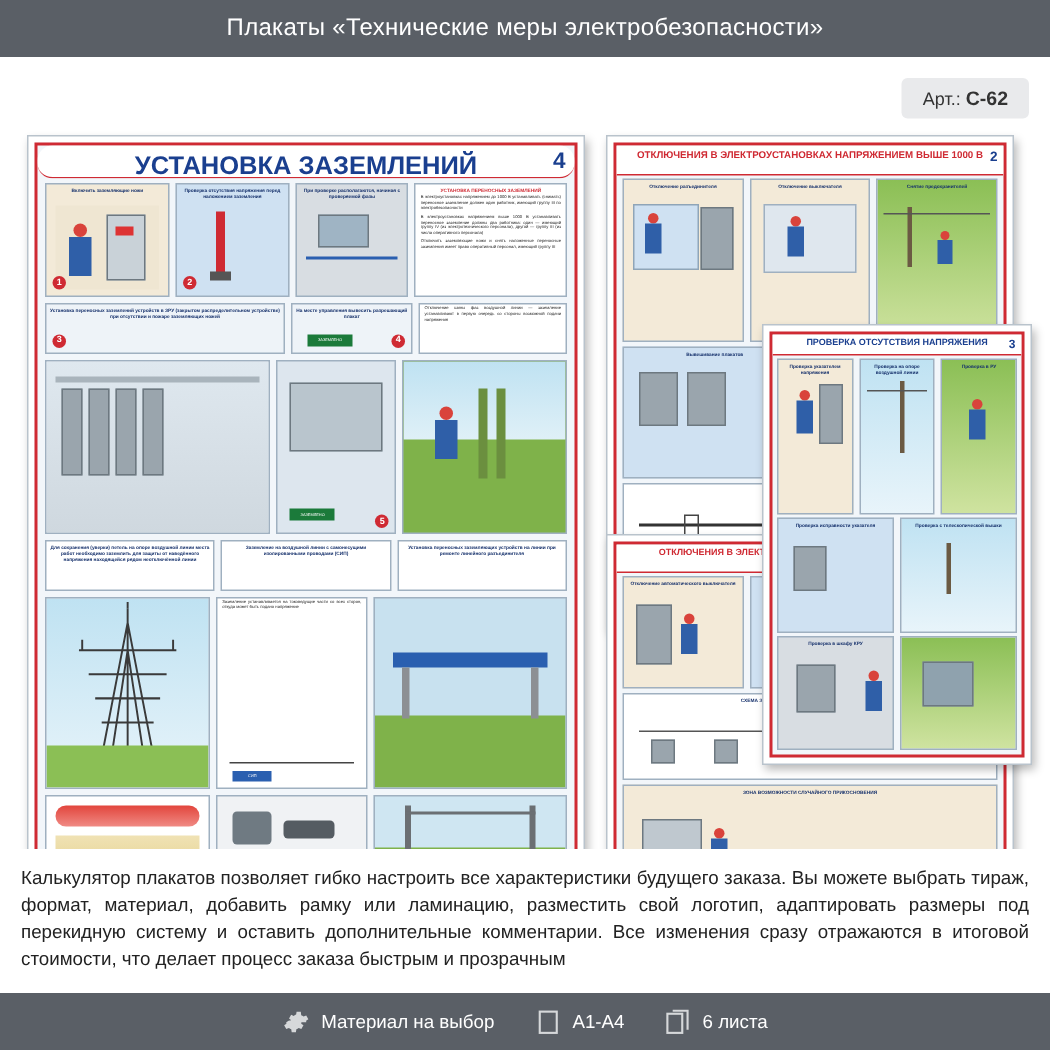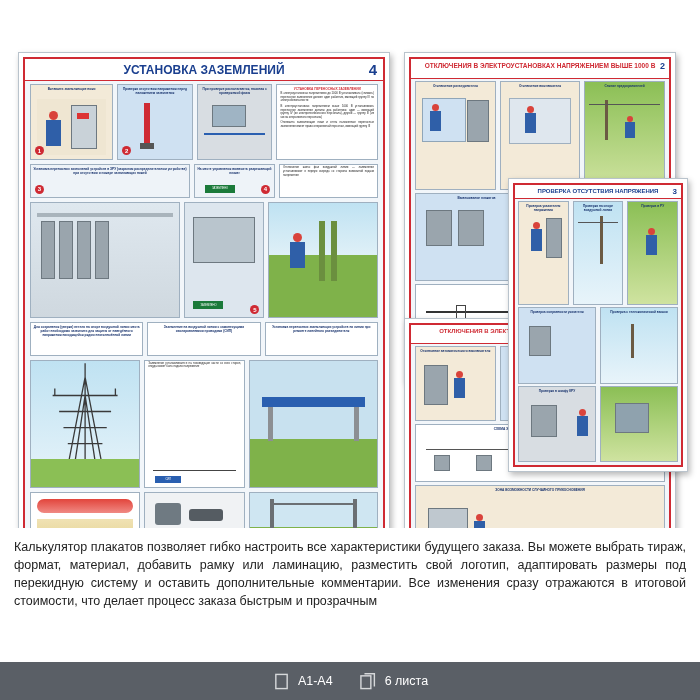--- a/index.html
+++ b/index.html
@@ -64,21 +64,21 @@
     background:#ffffff;
     border-bottom:1px solid #cf2a33;
   }
   .poster .num {
     position:absolute; right:4px; top:2px;
     color:#1a3f8f; font-weight:bold;
   }
 
   
   #poster-main { left:18px; top:52px; width:372px; height:510px; }
-  #poster-main .ttl { font-size:12px; padding:4px 0 3px; height:22px; }
+  #poster-main .ttl { font-size:17px; padding:4px 0 3px; height:22px;border-radius:10px; }
   #poster-main .num { font-size:15px; right:6px; top:2px; }
   #poster-main .grid {
     position:absolute; left:5px; right:5px; top:25px; bottom:5px;
     display:flex; flex-direction:column; gap:4px;
   }
   .row { display:flex; gap:4px; }
   .cell {
     background:#ffffff;
     border:1px solid #9fb0c0;
     position:relative;
@@ -154,23 +154,30 @@
     width:19px; height:19px;
     display:flex; align-items:center; justify-content:center;
     color:#d6d8da;
   }
 </style>
 </head>
 <body>
 
 <div class="page">
 
+  <div class="header">
+    <span>Плакаты «Технические меры электробезопасности»</span>
+  </div>
 
   <div class="stage">
 
+    <div class="art-badge">
+      <span>Арт.:</span>
+      <b>С-62</b>
+    </div>
 
     <div class="poster" id="poster-2">
       <div class="inner">
         <div class="ttl">ОТКЛЮЧЕНИЯ В ЭЛЕКТРОУСТАНОВКАХ НАПРЯЖЕНИЕМ ВЫШЕ 1000 В</div>
         <div class="num">2</div>
         <div class="grid">
           <div class="row" style="flex:1.25">
             <div class="cell beige">
               <span class="cap">Отключение разъединителя</span>
               <div style="position:absolute;left:6px;top:16px;width:44px;height:44px;background:#cfe1f2;border:1px solid #8fa5b8"></div>
@@ -438,20 +445,28 @@
       </div>
     </div>
 
   </div>
 
   <div class="desc">Калькулятор плакатов позволяет гибко настроить все характеристики будущего заказа. Вы можете выбрать тираж, формат, материал, добавить рамку или ламинацию, разместить свой логотип, адаптировать размеры под перекидную систему и оставить дополнительные комментарии. Все изменения сразу отражаются в итоговой стоимости, что делает процесс заказа быстрым и прозрачным</div>
 
   <div class="footer">
     <div class="fitem">
       <span class="fico">
+        <svg width="17" height="17" viewBox="0 0 24 24" fill="#d6d8da">
+          <path d="M12 8a4 4 0 100 8 4 4 0 000-8zm9.4 4a7.4 7.4 0 00-.12-1.3l2.1-1.6-2-3.5-2.5 1a7.6 7.6 0 00-2.2-1.3L16.3 2h-4l-.4 2.7a7.6 7.6 0 00-2.2 1.3l-2.5-1-2 3.5 2.1 1.6A7.4 7.4 0 002.6 12c0 .44.04.87.12 1.3L.6 14.9l2 3.5 2.5-1c.67.54 1.4.98 2.2 1.3l.4 2.7h4l.4-2.7a7.6 7.6 0 002.2-1.3l2.5 1 2-3.5-2.1-1.6c.08-.43.12-.86.12-1.3z"></path>
+        </svg>
+      </span>
+      <span>Материал на выбор</span>
+    </div>
+    <div class="fitem">
+      <span class="fico">
         <svg width="15" height="17" viewBox="0 0 20 24" fill="none" stroke="#d6d8da" stroke-width="2">
           <rect x="2" y="2" width="16" height="20"></rect>
         </svg>
       </span>
       <span>А1-А4</span>
     </div>
     <div class="fitem">
       <span class="fico">
         <svg width="16" height="17" viewBox="0 0 22 24" fill="none" stroke="#d6d8da" stroke-width="2">
           <rect x="1" y="4" width="14" height="18"></rect>

